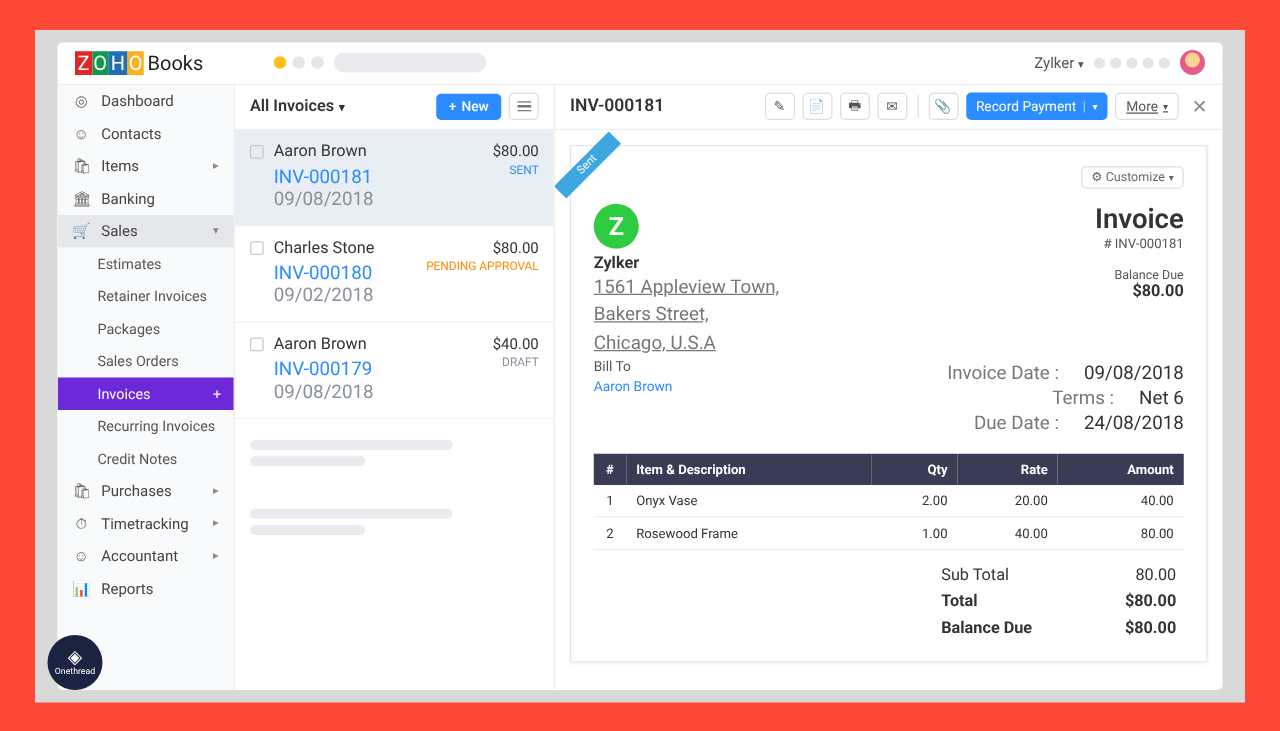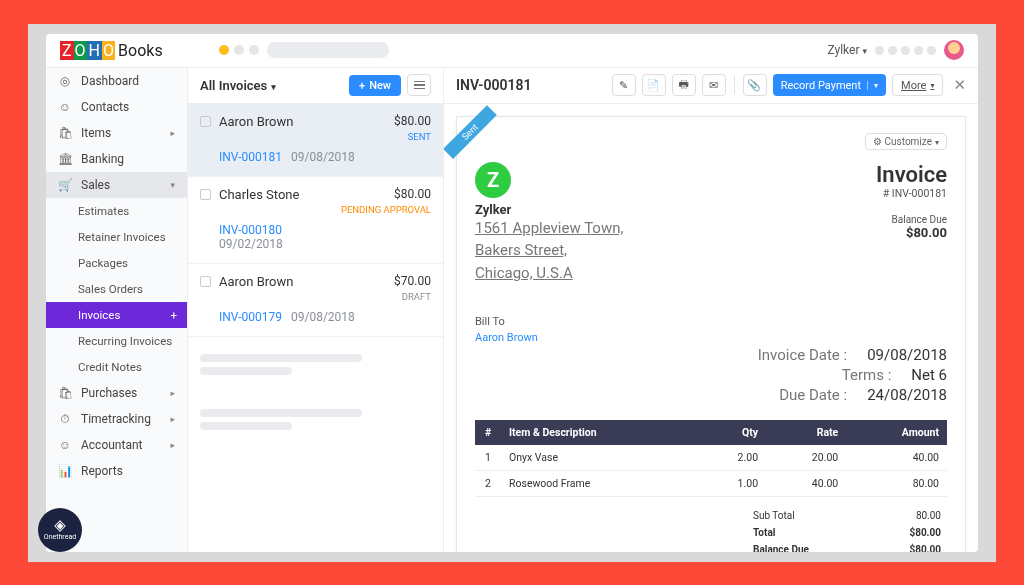--- a/index.html
+++ b/index.html
@@ -42,21 +42,21 @@
 .btn-new{ background:#2a8cff; color:#fff; border-radius:4px; padding:4px 10px; font-size:11px; font-weight:500; cursor:pointer; display:flex;gap:4px;align-items:center;}
 .btn-hamb{ border:1px solid #ddd; border-radius:4px; width:24px; height:22px; display:flex;align-items:center;justify-content:center; margin-left:6px; cursor:pointer;}
 .hamb{width:11px;display:flex;flex-direction:column;gap:2px;}
 .hamb span{height:1.5px;background:#777;}
 .list-body{ flex:1; overflow:auto;}
 .inv-row{ display:flex; gap:8px; padding:10px 12px 12px 12px; border-bottom:1px solid #f1f1f1; cursor:pointer;}
 .inv-row.sel{ background:#e9eef5;}
 .inv-chk{ width:11px;height:11px;border:1px solid #c9c9c9;border-radius:2px; margin-top:2px;}
 .inv-info{ flex:1;}
 .inv-name{ color:#333; font-size:13px;}
-.inv-meta{ color:#8a8f98; font-size:12px; margin-top:21px;}
+.inv-meta{ color:#8a8f98; font-size:15px; margin-top:3px;}
 .inv-meta .link{color:#2a8cff;}
 .inv-right{ text-align:right;}
 .inv-amt{ color:#333; font-size:12px;}
 .inv-stat{ font-size:9.5px; margin-top:3px;}
 .stat-sent{color:#2a8cff;}
 .stat-pend{color:#ff8a00;}
 .stat-draft{color:#8a8f98;}
 .skel{ padding:12px 12px;}
 .skl{ height:8px; background:#e9ebee; border-radius:4px; margin:5px 0;}
 .detail{ flex:1; display:flex; flex-direction:column; min-width:0;}
@@ -77,34 +77,34 @@
 .brand{ display:flex; flex-direction:column;}
 .brand-logo{ width:36px;height:36px;border-radius:50%;background:#2ecc40;display:flex;align-items:center;justify-content:center;color:#fff;font-weight:700;font-size:20px;}
 .brand-name{ font-weight:700; margin-top:4px; font-size:13px;}
 .brand-addr{ color:#777; font-size:15px; line-height:1.5;text-decoration:underline;}
 .inv-head{ margin-left:auto; text-align:right;}
 .inv-head .title{ font-size:22px; font-weight:600; color:#333;}
 .inv-head .num{ font-size:10.5px; color:#555;}
 .bal{ margin-top:14px; text-align:right;}
 .bal .lbl{ font-size:10px; color:#555;}
 .bal .val{ font-size:13px; font-weight:700;}
-.row2{ display:flex; margin-top:31px;flex-direction:column;}
+.row2{ display:flex; margin-top:2px;}
 .billto{ font-size:11px;}
 .billto .lbl{color:#555;}
 .billto .cust{color:#2a8cff; margin-top:3px;}
 .meta{ margin-left:auto; font-size:15px;}
 .meta div{ display:flex; gap:20px; justify-content:flex-end; margin:2px 0;}
 .meta .k{ color:#777;}
 .tbl{ width:100%; margin-top:14px; border-collapse:collapse; font-size:10.5px;}
 .tbl thead{ background:#3a3c56; color:#fff;}
 .tbl th,.tbl td{ padding:6px 8px; text-align:right;}
 .tbl th:first-child,.tbl td:first-child{text-align:center;width:26px;}
 .tbl th:nth-child(2),.tbl td:nth-child(2){text-align:left;}
 .tbl tbody tr{ border-bottom:1px solid #eee;}
-.totals{ margin-top:10px; margin-left:auto; width:200px; font-size:10px;}
+.totals{ margin-top:10px; margin-left:auto; width:200px; font-size:13px;}
 .totals div{ display:flex; justify-content:space-between; padding:3px 6px;}
 .totals .bold{ font-weight:700;}
 .watermark{ position:absolute; left:10px; bottom:10px; width:44px;height:44px;border-radius:50%;background:#1c2340;color:#fff; display:flex;flex-direction:column;align-items:center;justify-content:center;font-size:7px;}
 .watermark .cube{font-size:15px;line-height:1;}
 .sep{width:1px;height:18px;background:#e0e0e0;margin:0 2px;}
 </style>
 </head>
 <body>
 
 <div class="outer">
@@ -229,21 +229,21 @@
     <div class="inv-stat stat-pend">PENDING APPROVAL</div>
                 </div>
               </div>
               <div class="inv-row">
                 <div class="inv-chk"></div>
     <div class="inv-info">
                   <div class="inv-name">Aaron Brown</div>
     <div class="inv-meta"><span class="link">INV-000179</span> &nbsp; 09/08/2018</div>
                 </div>
     <div class="inv-right">
-                  <div class="inv-amt">$70.00</div>
+                  <div class="inv-amt">$40.00</div>
     <div class="inv-stat stat-draft">DRAFT</div>
                 </div>
               </div>
               <div class="skel">
                 <div class="skl" style="width:70%"></div>
                 <div class="skl" style="width:40%"></div>
               </div>
               <div class="skel">
                 <div class="skl" style="width:70%"></div>
                 <div class="skl" style="width:40%"></div>

